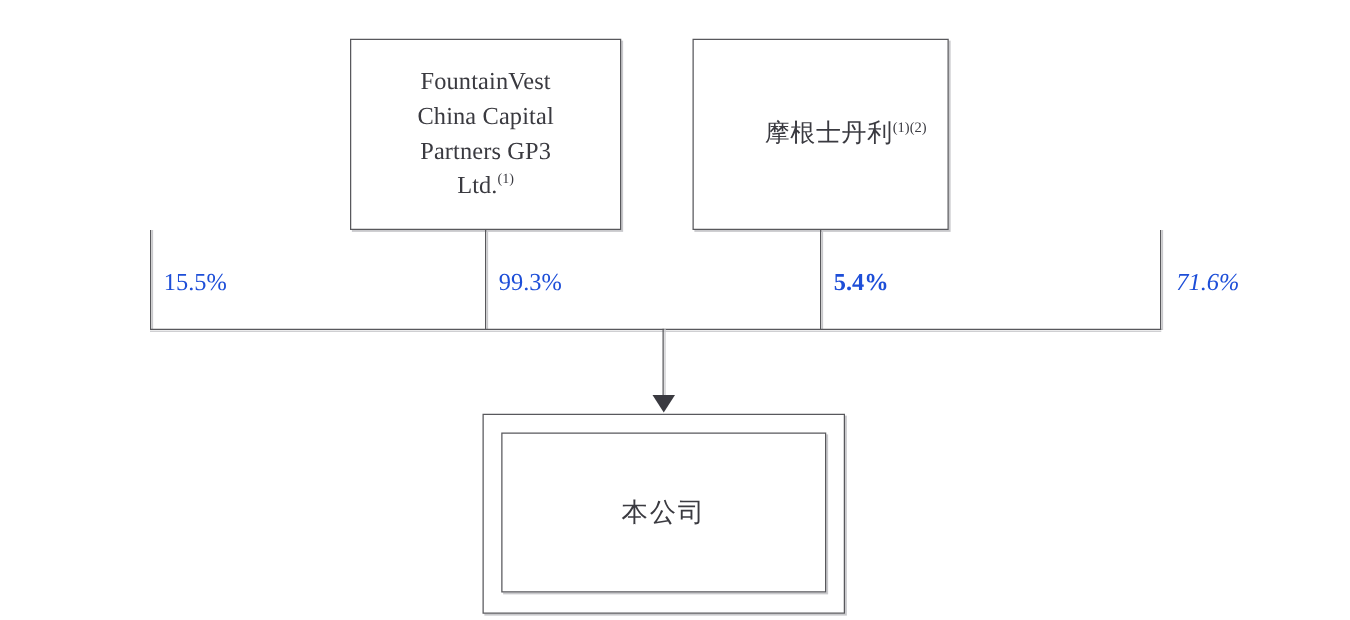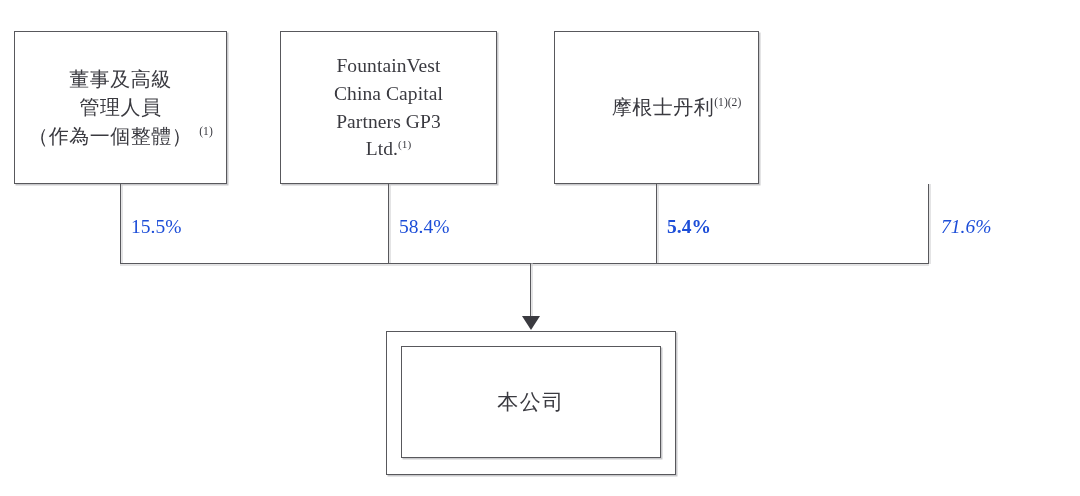--- a/index.html
+++ b/index.html
@@ -104,25 +104,20 @@
     border-left: 9px solid transparent;
     border-right: 9px solid transparent;
     border-top: 14px solid #3a3a40;
   }
 </style>
 </head>
 <body>
 
 <div id="canvas">
 
-  <div class="node" style="left:14px; top:31px; width:213px; height:153px;">
-    <div class="node-label label-cn"><span>董事及高級
-管理人員
-（作為一個整體）</span><sup class="spaced">(1)</sup></div>
-  </div>
 
   <div class="node" style="left:280px; top:31px; width:217px; height:153px;">
     <div class="node-label label-en"><span>FountainVest
 China Capital
 Partners GP3
 Ltd.</span><sup>(1)</sup></div>
   </div>
 
   <div class="node" style="left:554px; top:31px; width:205px; height:153px;padding-left:40px;">
     <div class="node-label label-cn"><span>摩根士丹利</span><sup>(1)(2)</sup></div>
@@ -133,23 +128,23 @@
   <div class="vline" style="left:388px; top:184px; height:80px;"></div>
   <div class="vline" style="left:656px; top:184px; height:80px;"></div>
   <div class="vline" style="left:928px; top:184px; height:80px;"></div>
 
   <div class="hline" style="left:120px; top:263px; width:809px;"></div>
 
   <div class="vline" style="left:530px; top:263px; height:54px;"></div>
   <div class="arrowhead" style="left:522px; top:316px;"></div>
 
   <div class="pct" style="left:131px; top:216px;">15.5%</div>
-  <div class="pct" style="left:399px; top:216px;">58.4%</div>
+  <div class="pct" style="left:399px; top:216px;">99.3%</div>
   <div class="pct" style="left:667px; top:216px;font-weight:bold;">5.4%</div>
   <div class="pct" style="left:941px; top:216px;font-style:italic;">71.6%</div>
 
-  <div class="company-outer" style="left:386px; top:331px; width:290px; height:144px;padding-left:48px;">
+  <div class="company-outer" style="left:386px; top:331px; width:290px; height:160px;padding-left:48px;">
     <div class="company-inner" style="left:14px; top:14px; right:14px; bottom:16px;">
       <div class="company-label">本公司</div>
     </div>
   </div>
 
 </div>
 
 </body></html>

